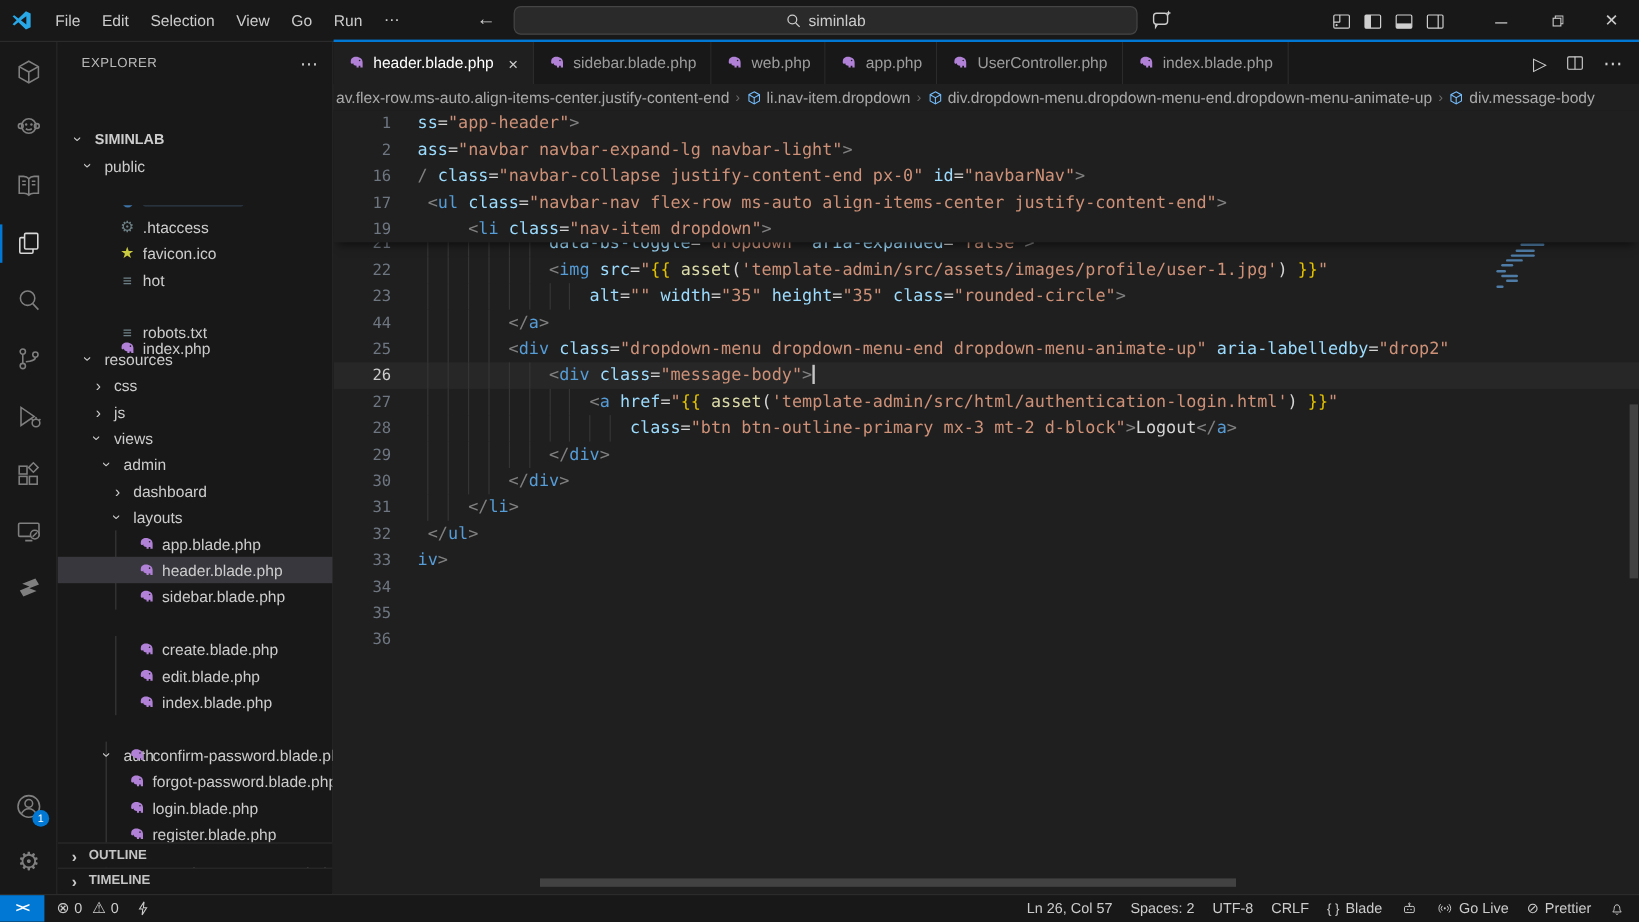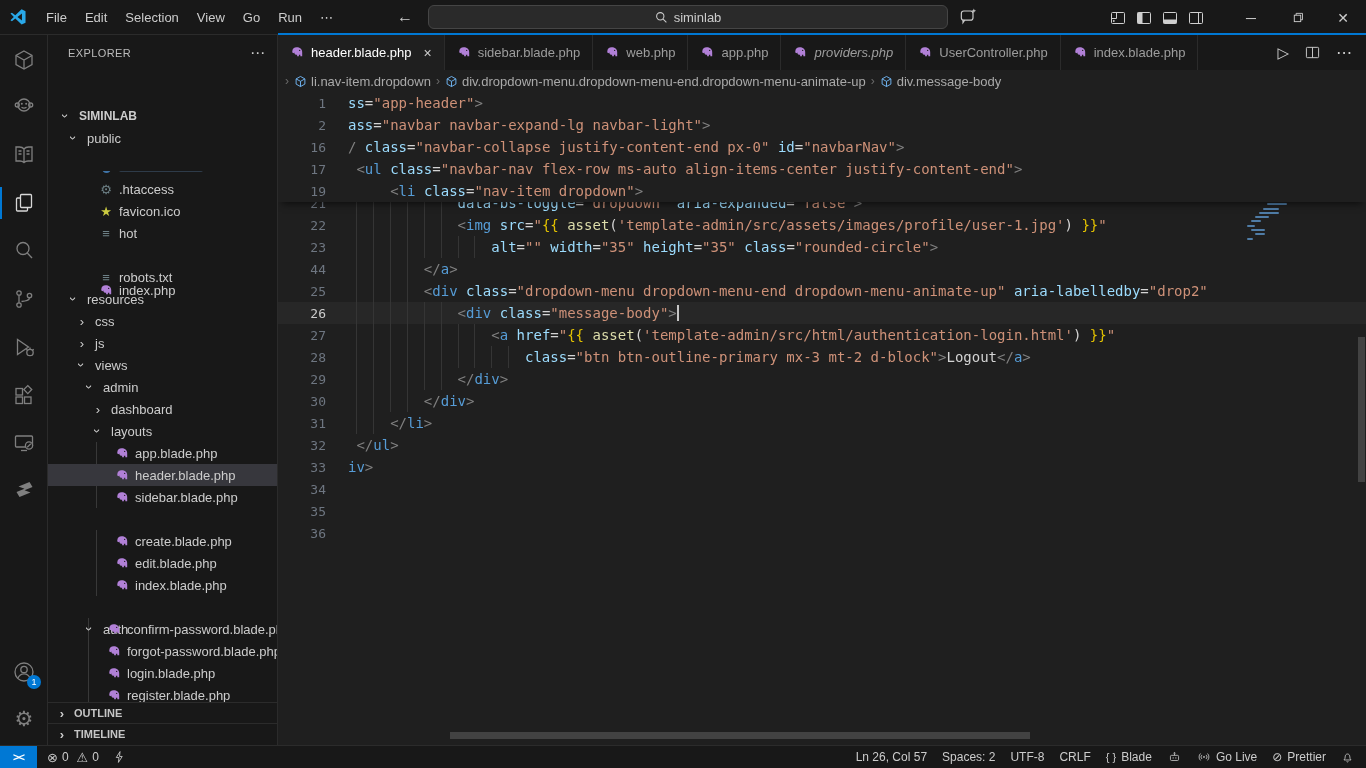--- a/index.html
+++ b/index.html
@@ -550,59 +550,53 @@
       </div>
       <div class="tab">
         <span>
           <svg width="15" height="15" viewBox="0 0 16 16">
             <path fill="#b180d7" d="M2.5 6.5C2.5 4 4.5 2.5 7 2.5c3.5 0 6 2 6 5v4.5h-2v-1.5h-1.5V12H7.6v-1.5C5.6 10.5 4.6 9.5 4.6 8c0 0-.5 1-1.5.6-1-.5-.6-2.1-.6-2.1z"></path>
             <circle cx="10.3" cy="5.8" r=".7" fill="#1f1f1f"></circle>
           </svg>
         </span>
         <span class="tab-label">app.php</span>
       </div>
-      <div class="tab italic">
+      <div class="tab">
         <span>
           <svg width="15" height="15" viewBox="0 0 16 16">
             <path fill="#b180d7" d="M2.5 6.5C2.5 4 4.5 2.5 7 2.5c3.5 0 6 2 6 5v4.5h-2v-1.5h-1.5V12H7.6v-1.5C5.6 10.5 4.6 9.5 4.6 8c0 0-.5 1-1.5.6-1-.5-.6-2.1-.6-2.1z"></path>
             <circle cx="10.3" cy="5.8" r=".7" fill="#1f1f1f"></circle>
           </svg>
         </span>
-        <span class="tab-label">providers.php</span>
+        <span class="tab-label">UserController.php</span>
       </div>
       <div class="tab">
         <span>
           <svg width="15" height="15" viewBox="0 0 16 16">
             <path fill="#b180d7" d="M2.5 6.5C2.5 4 4.5 2.5 7 2.5c3.5 0 6 2 6 5v4.5h-2v-1.5h-1.5V12H7.6v-1.5C5.6 10.5 4.6 9.5 4.6 8c0 0-.5 1-1.5.6-1-.5-.6-2.1-.6-2.1z"></path>
             <circle cx="10.3" cy="5.8" r=".7" fill="#1f1f1f"></circle>
           </svg>
         </span>
-        <span class="tab-label">UserController.php</span>
-      </div>
-      <div class="tab">
-        <span>
-          <svg width="15" height="15" viewBox="0 0 16 16">
-            <path fill="#b180d7" d="M2.5 6.5C2.5 4 4.5 2.5 7 2.5c3.5 0 6 2 6 5v4.5h-2v-1.5h-1.5V12H7.6v-1.5C5.6 10.5 4.6 9.5 4.6 8c0 0-.5 1-1.5.6-1-.5-.6-2.1-.6-2.1z"></path>
-            <circle cx="10.3" cy="5.8" r=".7" fill="#1f1f1f"></circle>
-          </svg>
-        </span>
         <span class="tab-label">index.blade.php</span>
       </div>
       <div class="tab-actions">
         <span style="font-size:15px">▷</span>
         <span>
           <svg width="15" height="15" viewBox="0 0 16 16" fill="none" stroke="#cfcfcf">
             <rect x="1.5" y="2.5" width="13" height="11" rx="1"></rect>
             <path d="M8 2.5v11"></path>
           </svg>
         </span>
         <span>⋯</span>
       </div>
     </div>
   <div class="breadcrumb" id="breadcrumb">
+      <span class="bc-item">
+        <span>av.flex-row.ms-auto.align-items-center.justify-content-end</span>
+      </span>
       <span class="bc-sep">›</span>
       <span class="bc-item">
         <span>
           <svg width="13" height="13" viewBox="0 0 16 16" fill="none" stroke="#75beff" stroke-width="1.1">
             <path d="M8 1.8l5.4 3v6.4L8 14.2l-5.4-3V4.8z"></path>
             <path d="M2.6 4.8L8 7.8l5.4-3M8 7.8v6.4"></path>
           </svg>
         </span>
         <span>li.nav-item.dropdown</span>
       </span>

